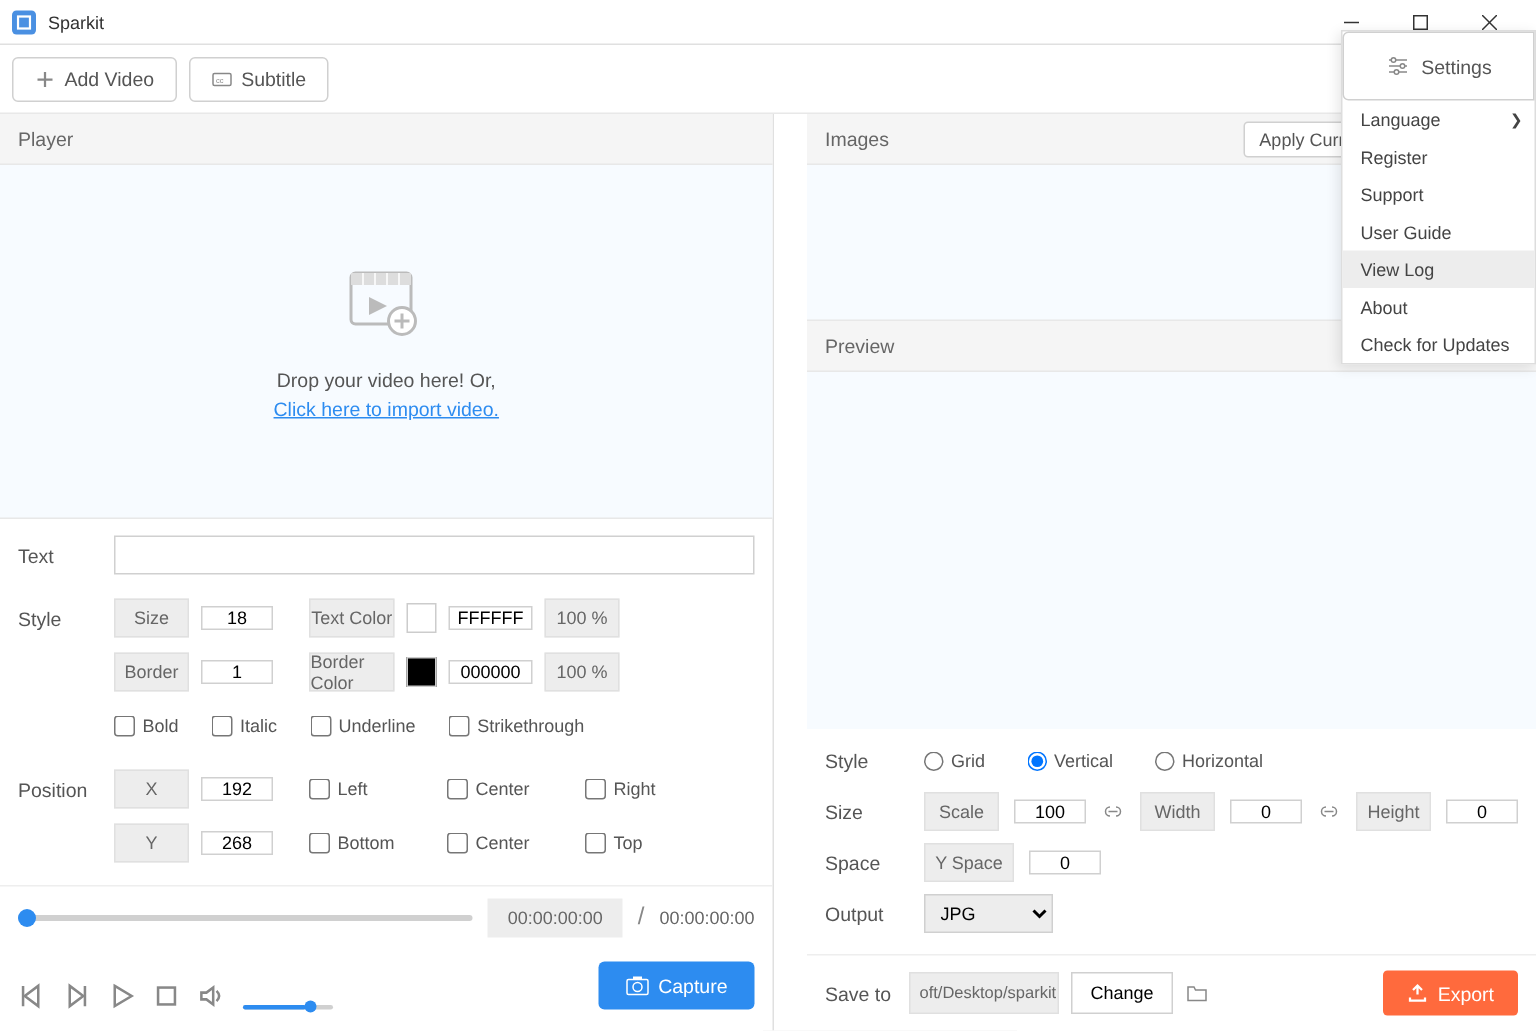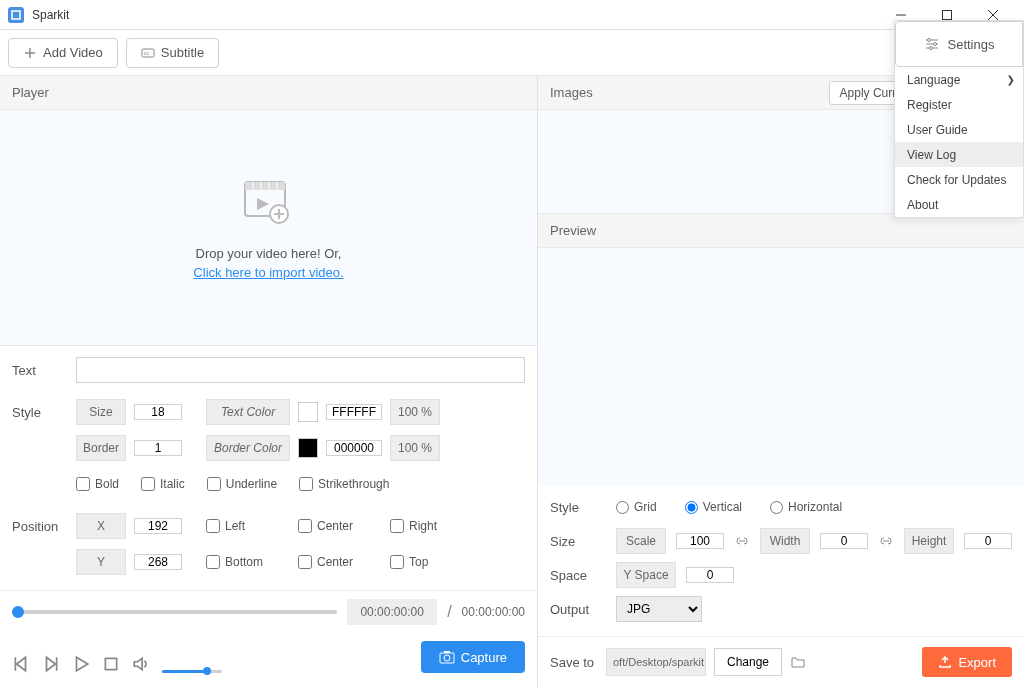--- a/index.html
+++ b/index.html
@@ -11,41 +11,41 @@
 .app-title { font-size: 12px; color: #333; flex: 1; }
 .win-controls { display: flex; gap: 0; }
 .win-btn { width: 46px; height: 30px; display: flex; align-items: center; justify-content: center; cursor: pointer; }
 .win-btn svg { width: 10px; height: 10px; }
 
 .toolbar { height: 46px; background: #fff; display: flex; align-items: center; padding: 0 8px; gap: 8px; border-bottom: 1px solid #e8e8e8; }
 .btn { height: 30px; padding: 0 14px; border: 1px solid #d0d0d0; background: #fff; border-radius: 4px; display: flex; align-items: center; gap: 6px; font-size: 13px; color: #555; cursor: pointer; }
 .btn svg { width: 14px; height: 14px; }
 .spacer { flex: 1; }
 
-.main { display: flex; height: calc(100% - 76px); background: #fff; }
+.main { display: flex; height: calc(100% - 76px); background: #fff; gap: 22px; }
 .left { width: 558px; border-right: 1px solid #e0e0e0; display: flex; flex-direction: column; }
 .right { flex: 1; display: flex; flex-direction: column; position: relative; }
 
 .section-header { height: 34px; background: #f5f5f5; border-bottom: 1px solid #e8e8e8; display: flex; align-items: center; padding: 0 12px; font-size: 13px; color: #666; }
 .section-header .hdr-btns { margin-left: auto; display: flex; gap: 6px; }
 .hdr-btn { height: 24px; padding: 0 10px; border: 1px solid #d0d0d0; background: #fff; border-radius: 3px; font-size: 12px; color: #555; cursor: pointer; display: flex; align-items: center; }
 
 .player-drop { flex: 1; background: #f7fbff; display: flex; flex-direction: column; align-items: center; justify-content: center; border-bottom: 1px solid #e8e8e8; }
 .drop-icon { width: 60px; height: 50px; margin-bottom: 20px; }
 .drop-text { font-size: 13px; color: #555; margin-bottom: 4px; }
 .drop-link { font-size: 13px; color: #2d8cf0; text-decoration: underline; cursor: pointer; }
 
 .controls { padding: 8px 12px; }
 .row { display: flex; align-items: center; min-height: 32px; gap: 8px; margin-bottom: 4px; }
 .lbl { width: 56px; font-size: 13px; color: #555; }
 .text-input { flex: 1; height: 26px; border: 1px solid #d0d0d0; padding: 0 6px; font-size: 12px; }
 .stub { height: 26px; background: #ededed; display: flex; align-items: center; justify-content: center; font-size: 12px; color: #666; border: 1px solid #e0e0e0; }
 .stub.w50 { width: 50px; }
 .stub.w60 { width: 60px; }
-.stub.w72 { width: 84px; font-style: italic; }
+.stub.w72 { width: 57px; }
 .num-input { width: 48px; height: 16px; border: 1px solid #d0d0d0; text-align: center; font-size: 12px; }
 .color-swatch { width: 20px; height: 20px; border: 1px solid #ccc; }
 .cb { display: flex; align-items: flex-start; gap: 5px; font-size: 12px; color: #555; margin-right: 14px; }
 .cb input { width: 14px; height: 14px; }
 
 .timeline { padding: 8px 12px; display: flex; align-items: center; gap: 10px; border-top: 1px solid #eee; }
 .slider-track { flex: 1; height: 4px; background: #d0d0d0; border-radius: 2px; position: relative; }
 .slider-thumb { width: 12px; height: 12px; background: #2d8cf0; border-radius: 50%; position: absolute; top: -4px; left: 0; }
 .time-box { width: 90px; height: 26px; background: #ededed; display: flex; align-items: center; justify-content: center; font-size: 12px; color: #666; }
 .time-sep { color: #888; }
@@ -379,18 +379,19 @@
       <line x1="2" y1="7" x2="14" y2="7" stroke="#888"></line>
         <circle cx="11" cy="7" r="1.5" fill="#fff" stroke="#888"></circle>
       <line x1="2" y1="11" x2="14" y2="11" stroke="#888"></line>
         <circle cx="7" cy="11" r="1.5" fill="#fff" stroke="#888"></circle>
     </svg>
     <span>Settings</span>
   </div>
   <div id="menu-items">
       <div class="menu-item">Language<span class="chev">❯</span></div>
       <div class="menu-item">Register</div>
+      <div class="menu-item">Support</div>
       <div class="menu-item">User Guide</div>
       <div class="menu-item hover">View Log</div>
+      <div class="menu-item">About</div>
       <div class="menu-item">Check for Updates</div>
-      <div class="menu-item">About</div>
     </div>
 </div>
 
 </body></html>

